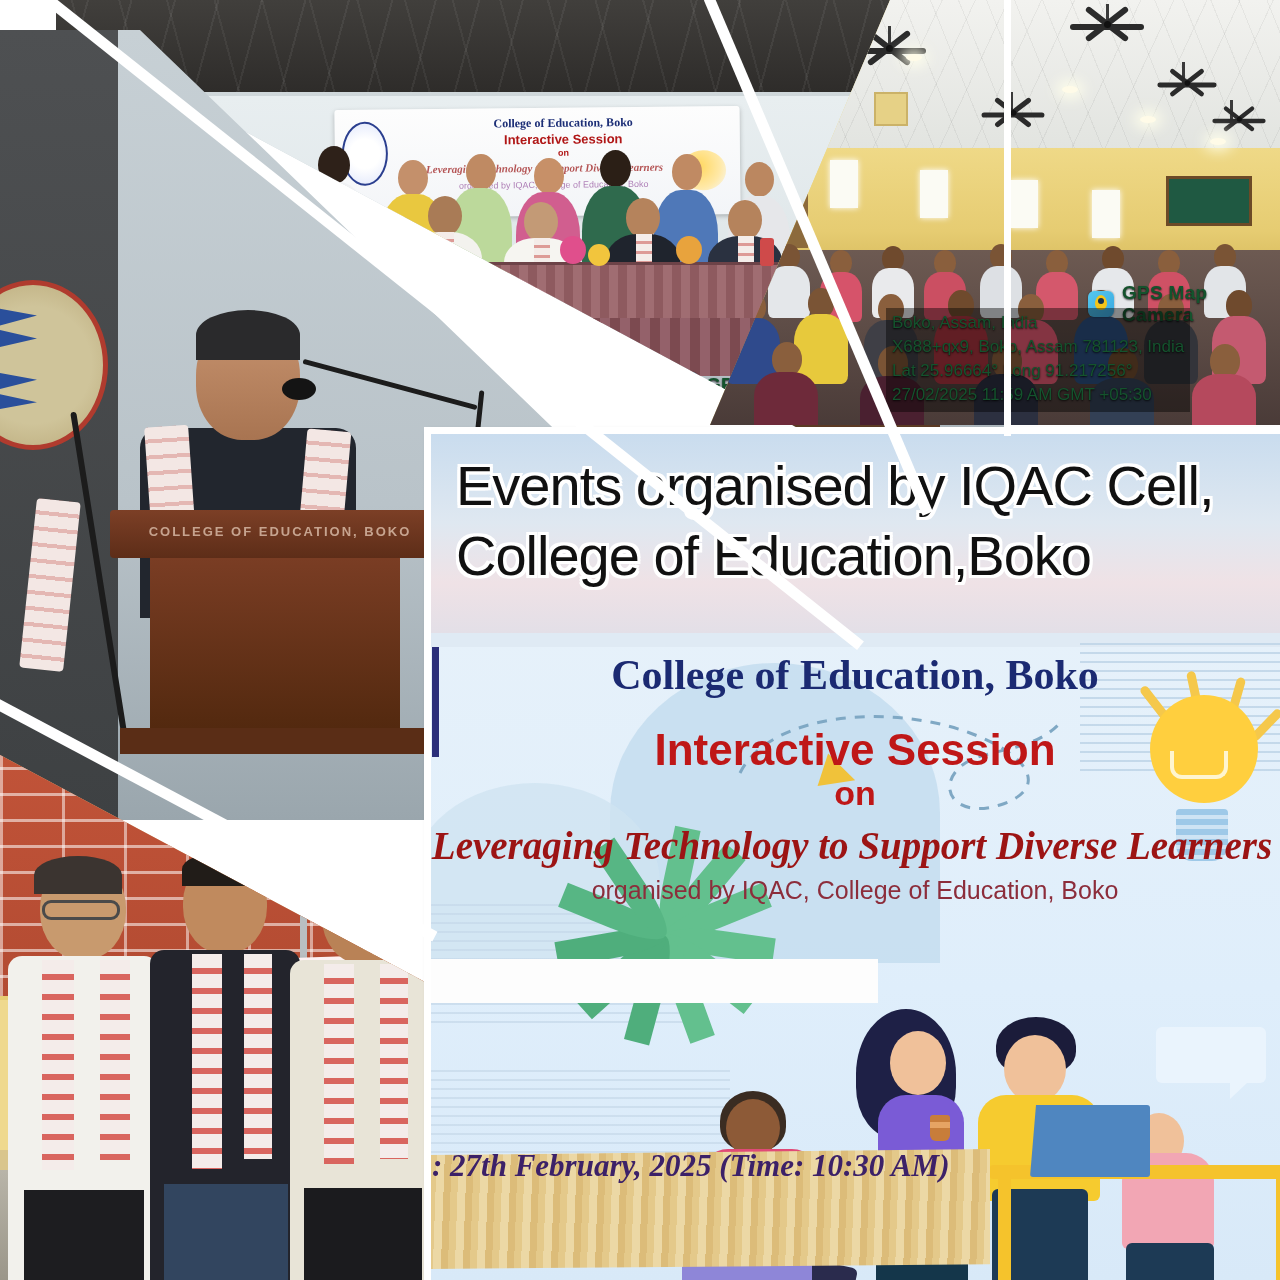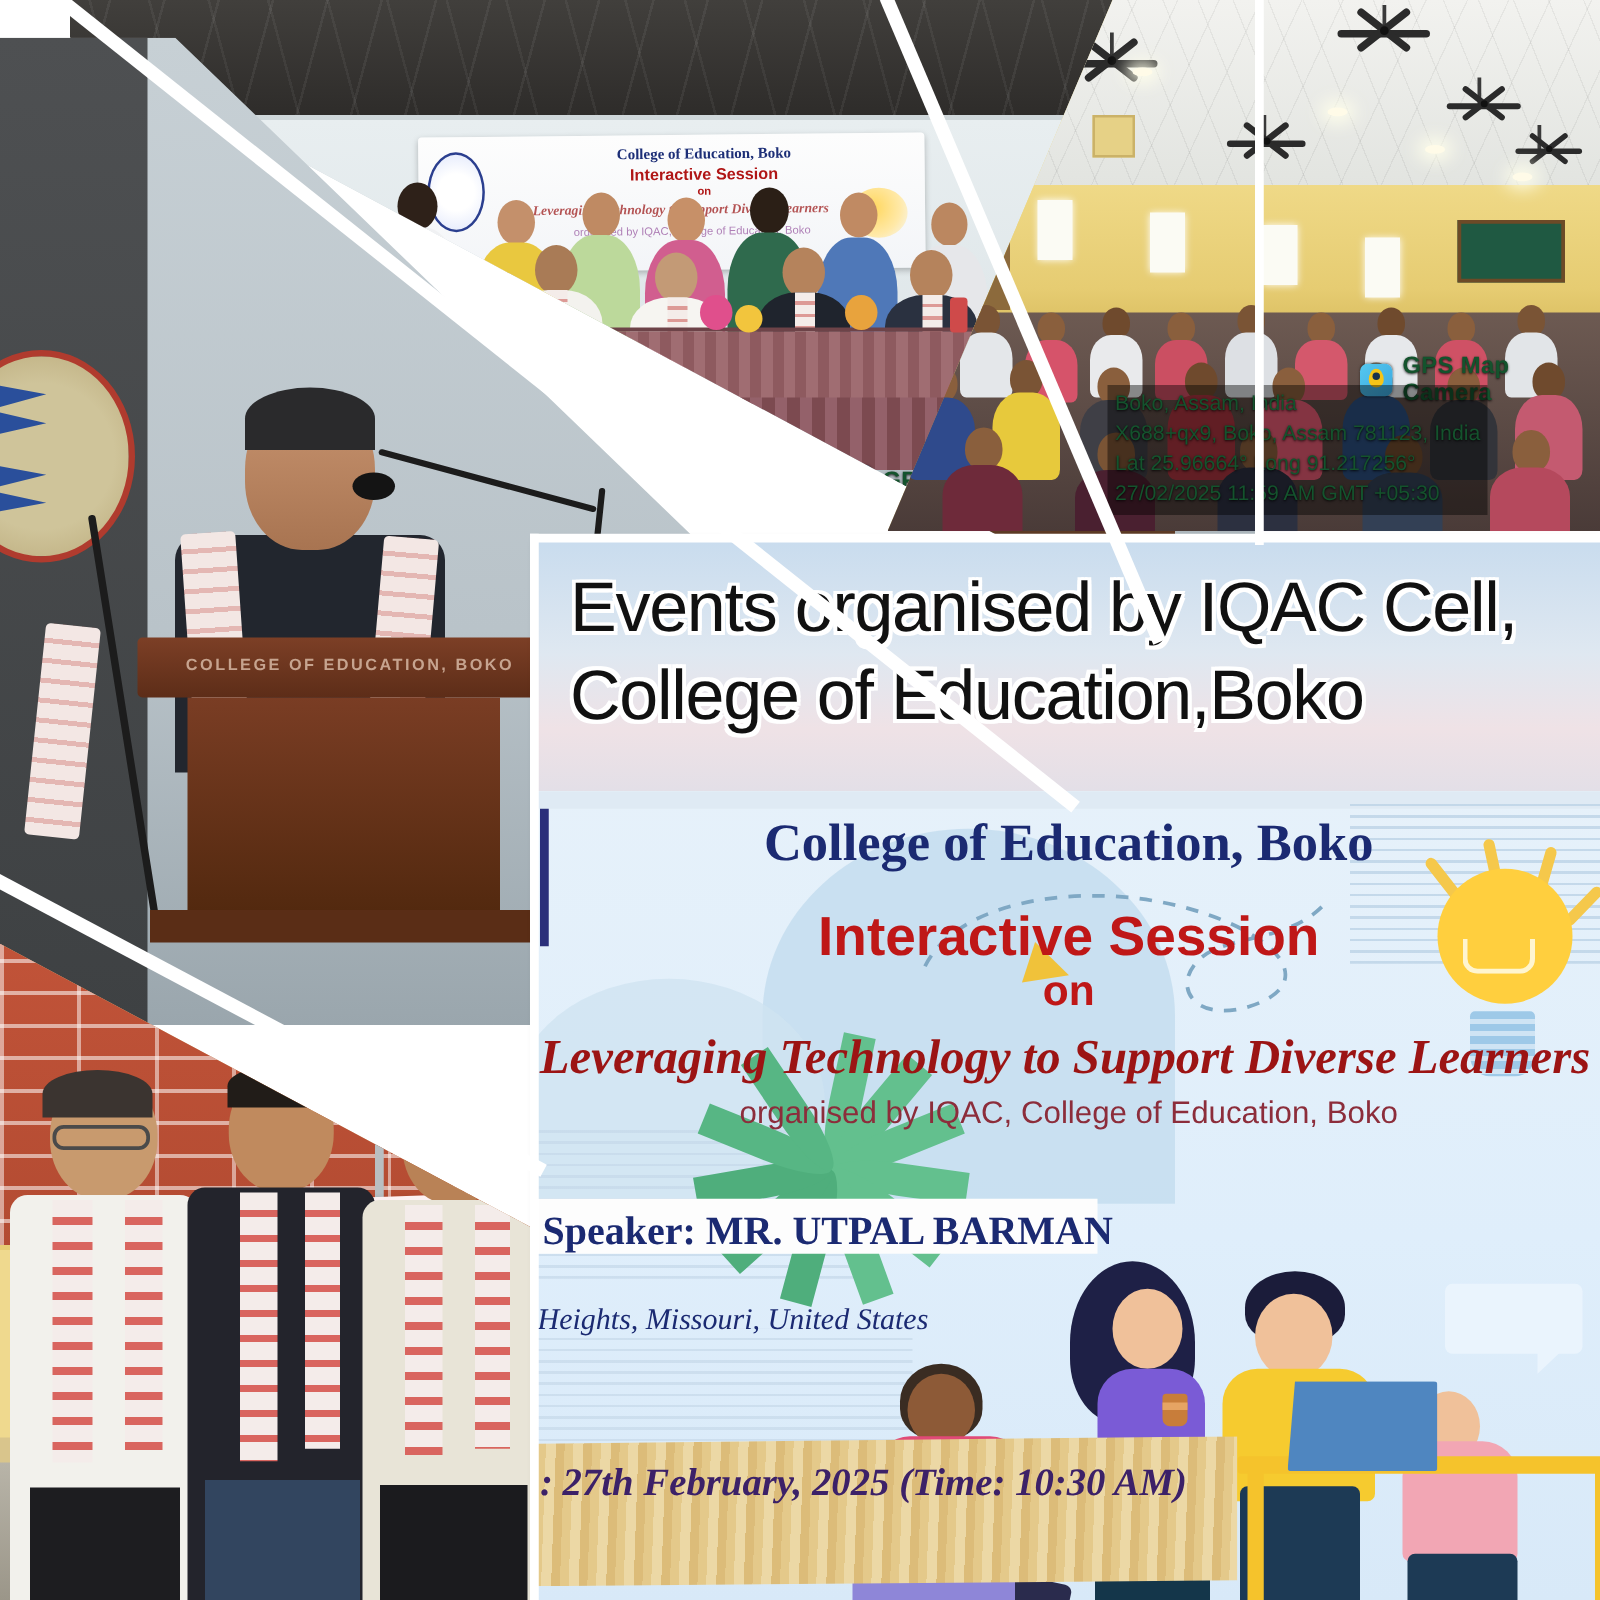--- a/index.html
+++ b/index.html
@@ -176,21 +176,21 @@
   .frond{position:absolute;left:95px;top:110px;width:110px;height:26px;border-radius:50% 0 0 50%;background:#63c08e;transform-origin:0 50%;}
   .spk-box{position:absolute;left:0;top:326px;width:448px;height:44px;background:#fdfdfd;}
   .spk-txt{position:absolute;left:4px;top:332px;width:440px;
      font:bold 32px/38px "Liberation Serif",serif;color:#1b2a72;white-space:nowrap;}
   .spk-sub1{position:absolute;left:0;top:378px;font:italic 24px/30px "Liberation Serif",serif;color:#1b2a72;white-space:nowrap;}
   .spk-sub2{position:absolute;left:0;top:408px;font:italic 24px/30px "Liberation Serif",serif;color:#1b2a72;white-space:nowrap;}
   .spk-bar{position:absolute;left:2px;top:14px;width:7px;height:110px;background:#2b2f7a;}
   .wood{position:absolute;left:0;top:516px;width:560px;height:120px;
      background:repeating-linear-gradient(92deg,#e4c98a 0 7px,#ecd8a5 7px 15px,#dcbc79 15px 22px);
      clip-path:polygon(0 6px,100% 0,100% 96%,0 100%);}
-  .wood-l1{position:absolute;left:2px;top:534px;font:italic bold 31px/38px "Liberation Serif",serif;color:#3c2168;white-space:nowrap;}
+  .wood-l1{position:absolute;left:2px;top:514px;font:italic bold 31px/38px "Liberation Serif",serif;color:#3c2168;white-space:nowrap;}
   .wood-l2{position:absolute;left:2px;top:578px;font:italic bold 29px/36px "Liberation Serif",serif;color:#3c2168;white-space:nowrap;}
   .illus{position:absolute;left:300px;top:370px;right:0;bottom:0;}
   .il-desk{position:absolute;left:260px;top:162px;width:300px;height:14px;background:#f5c32c;border-radius:3px;}
   .il-deskleg{position:absolute;width:13px;height:110px;background:#f5c32c;}
   .il-bench{position:absolute;left:-60px;top:180px;width:260px;height:14px;background:#f5c32c;border-radius:3px;}
   .il-p{position:absolute;}
   .il-head{position:absolute;border-radius:50%;}
   .il-hair{position:absolute;border-radius:50% 50% 40% 40%;}
   .il-body{position:absolute;border-radius:28px 28px 6px 6px;}
   .il-leg{position:absolute;border-radius:6px;}
@@ -588,22 +588,20 @@
 
         <div class="il-desk"></div>
         <div class="il-deskleg" style="left:268px;top:174px;"></div>
         <div class="il-deskleg" style="left:546px;top:174px;"></div>
         <div class="il-bench"></div>
         <div class="laptop" style="left:300px;top:102px;"></div>
       </div>
 
       <div class="spk-bar"></div>
       <div class="spk-box"></div>
-      <div class="spk-txt">Speaker: MR. UTPAL BARMAN</div>
-      <div class="spk-sub2">Heights, Missouri, United States</div>
 
       <div class="wood"></div>
       <div class="wood-l1">: 27th February, 2025 (Time: 10:30 AM)</div>
     </div>
   </div>
 
   <div class="seam" style="left:50px;top:-6px;width:1040px;height:11px;transform:rotate(38.5deg);"></div>
   <div class="seam" style="left:714px;top:-4px;width:560px;height:11px;transform:rotate(67deg);"></div>
   <div class="seam" style="left:-4px;top:697px;width:500px;height:11px;transform:rotate(28deg);"></div>
   <div class="seam" style="left:424px;top:427px;width:858px;height:7px;"></div>

